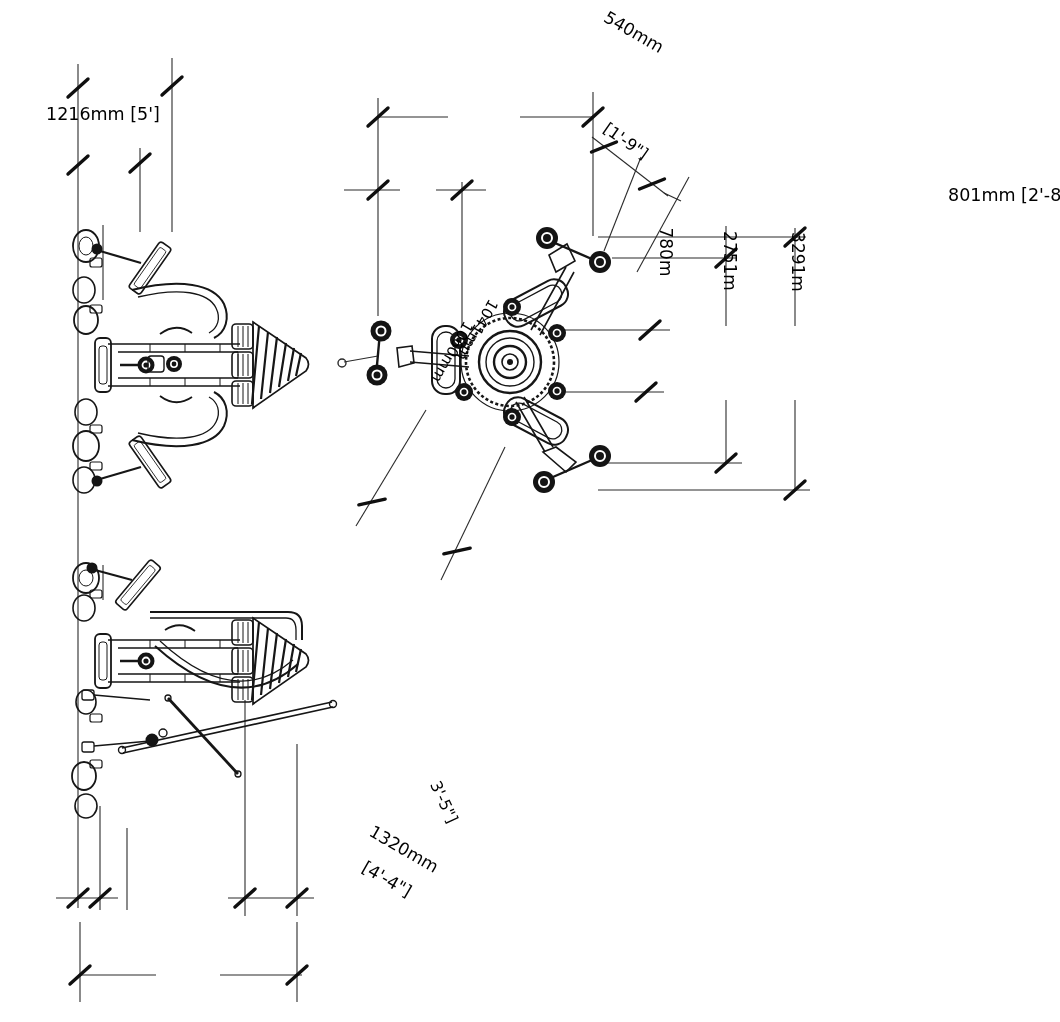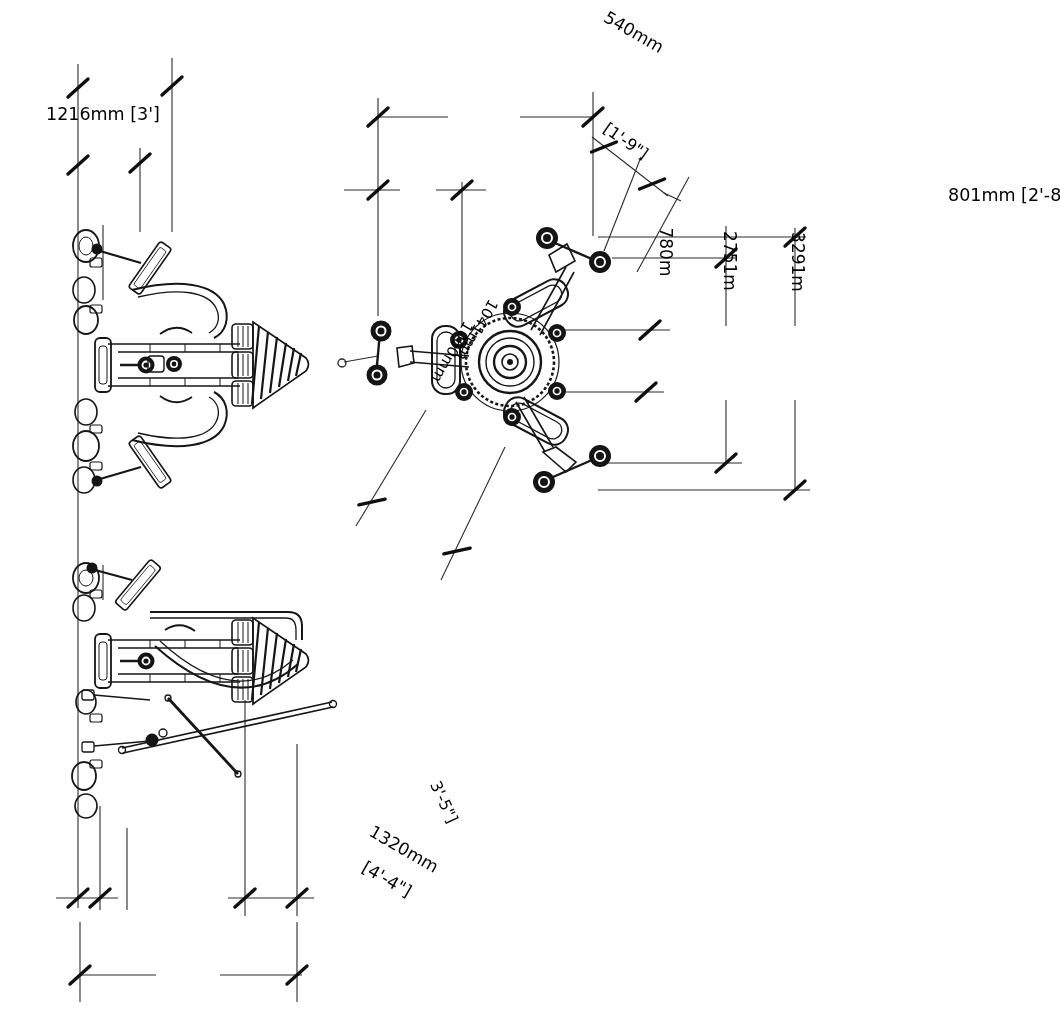--- a/index.html
+++ b/index.html
@@ -270,21 +270,21 @@
       <circle cx="512" cy="417" r="9" fill="#141414" stroke="none"></circle>
           <circle cx="512" cy="417" r="3.5" stroke="#fff" stroke-width="1.7"></circle>
       <circle cx="557" cy="391" r="9" fill="#141414" stroke="none"></circle>
           <circle cx="557" cy="391" r="3.5" stroke="#fff" stroke-width="1.7"></circle>
     </g>
   </g>
 </svg>
 
 <div class="lbl ctr" style="left:634px;top:32px;font-size:17px;transform:translate(-50%,-50%) rotate(30deg);">540mm</div>
 
-<div class="lbl" style="left:46px;top:104px;font-size:17.5px;">1216mm [3']</div>
+<div class="lbl" style="left:46px;top:104px;font-size:17.5px;">1216mm [5']</div>
 
 <div class="lbl" style="left:948px;top:185px;font-size:17.5px;">801mm [2'-8"]</div>
 
 <div class="lbl ctr" style="left:626px;top:141px;font-size:16px;transform:translate(-50%,-50%) rotate(35deg);">[1'-9"]</div>
 
 <div class="lbl ctr" style="left:666px;top:252px;font-size:17px;transform:translate(-50%,-50%) rotate(90deg);">780m</div>
 
 <div class="lbl ctr" style="left:730px;top:261px;font-size:17px;transform:translate(-50%,-50%) rotate(90deg);">2751m</div>
 
 <div class="lbl ctr" style="left:798px;top:262px;font-size:17px;transform:translate(-50%,-50%) rotate(90deg);">3291m</div>

